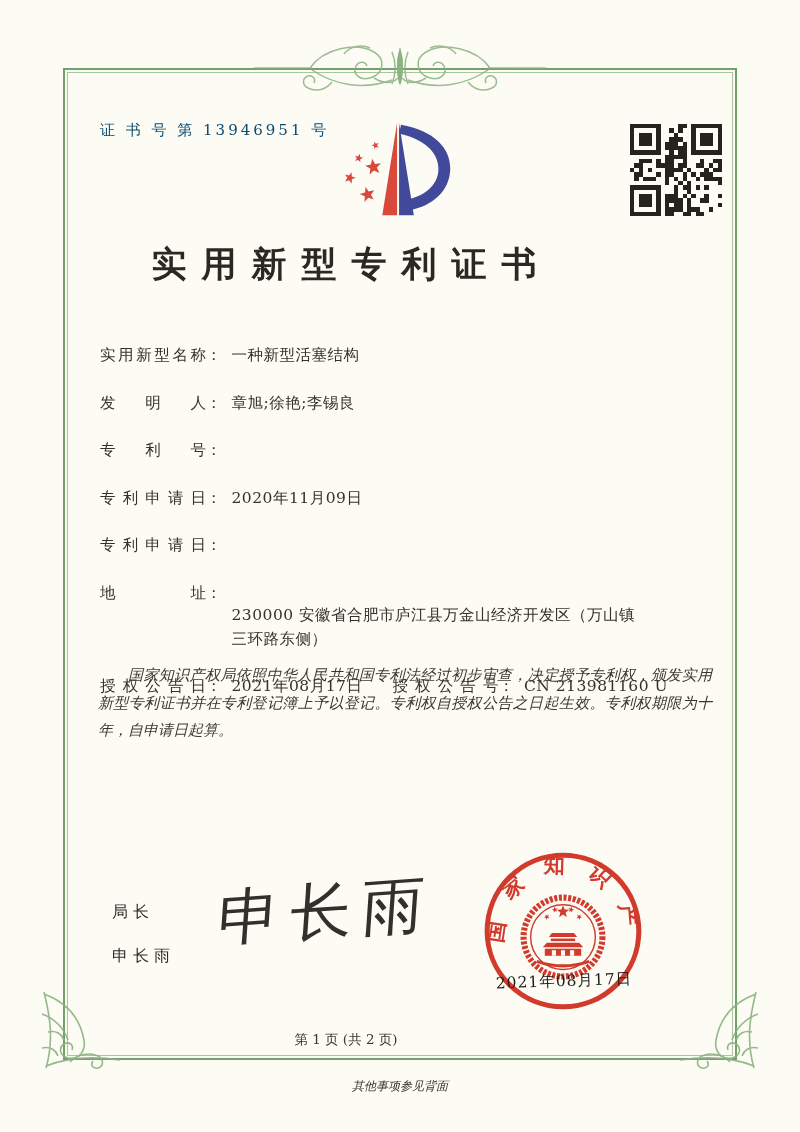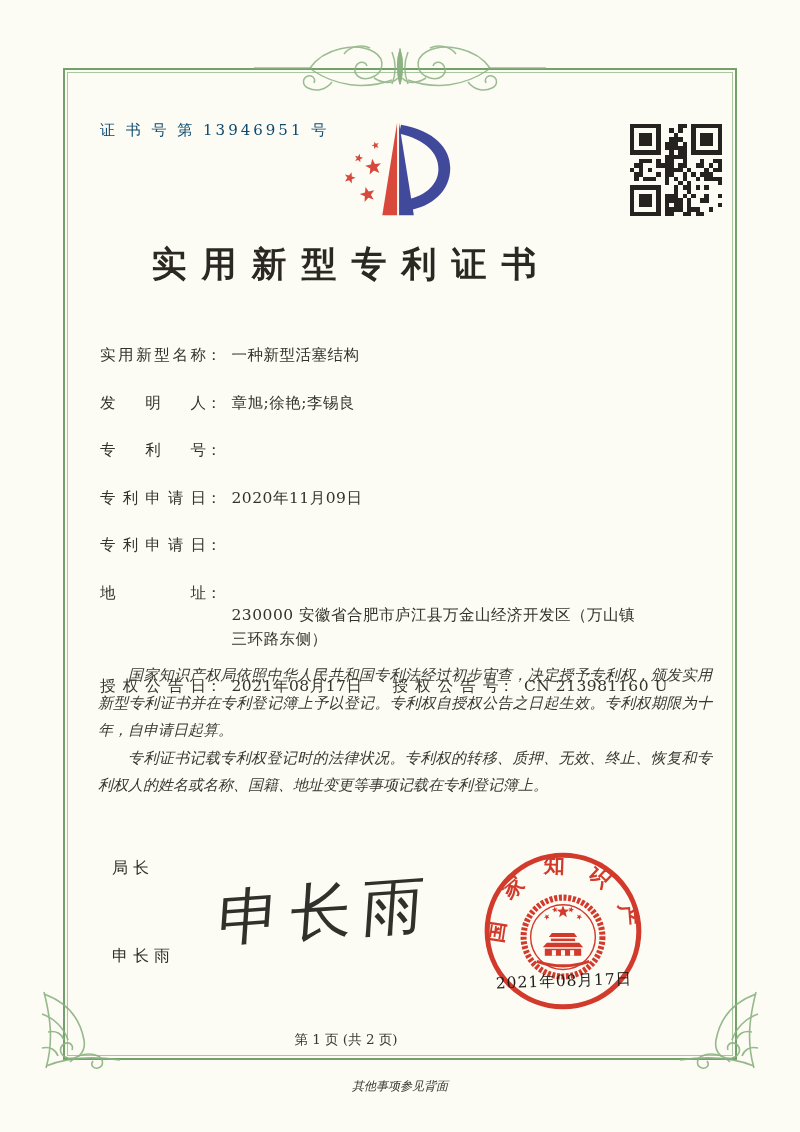--- a/index.html
+++ b/index.html
@@ -49,21 +49,21 @@
   .fvalue.addr { width:418px;margin-top:22px; }
   .pair2 { display:flex; margin-left:30px;align-items:flex-end; }
   
   .body-text {
     position:absolute; left:98px; top:662px; width:614px;
     font-size:15px; line-height:27.5px; text-align:justify;
     font-style:italic; color:#3a372f;
   }
   .body-text p { text-indent:2em; }
   
-  .sig-role { position:absolute; left:112px; top:858px; font-size:16px; letter-spacing:5px; color:#2f2d28; }
+  .sig-role { position:absolute; left:112px; top:902px; font-size:16px; letter-spacing:5px; color:#2f2d28; }
   .sig-name { position:absolute; left:112px; top:946px; font-size:16px; letter-spacing:5px; color:#2f2d28; }
   .sig-script {
     position:absolute; left:218px; top:868px; width:260px;
     font-size:62px; color:#32302a; letter-spacing:10px; white-space:nowrap;
     transform:rotate(-4deg) skewX(-8deg);
   }
   
   .seal { position:absolute; left:472px; top:840px; width:182px; height:182px; }
   .seal-date {
     position:absolute; left:478px; top:971px; width:172px;
@@ -309,21 +309,20 @@
     <span class="pair2">
       <span class="flabel">授权公告号</span>
         <span class="fcolon">：</span>
       <span class="fvalue">CN 213981160 U</span>
     </span>
   </div>
 </div>
 
 <div class="body-text">
   <p>国家知识产权局依照中华人民共和国专利法经过初步审查，决定授予专利权，颁发实用新型专利证书并在专利登记簿上予以登记。专利权自授权公告之日起生效。专利权期限为十年，自申请日起算。</p>
-  <p>专利证书记载专利权登记时的法律状况。专利权的转移、质押、无效、终止、恢复和专利权人的姓名或名称、国籍、地址变更等事项记载在专利登记簿上。</p>
 </div>
 
 <div class="sig-role">局长</div>
 <div class="sig-name">申长雨</div>
 <div class="sig-script">申长雨</div>
 
 <svg class="seal" viewBox="0 0 180 180" fill="none">
   <circle cx="90" cy="90" r="75" stroke-width="5" stroke="#d23a2c"></circle>
   <path id="seal-arc" d="M 35.5,109.8 A 58 58 0 1 1 144.5,109.8" fill="none"></path>
   <text font-size="21" font-weight="bold" letter-spacing="21" fill="#d23a2c" font-family="DejaVu Serif, serif">

